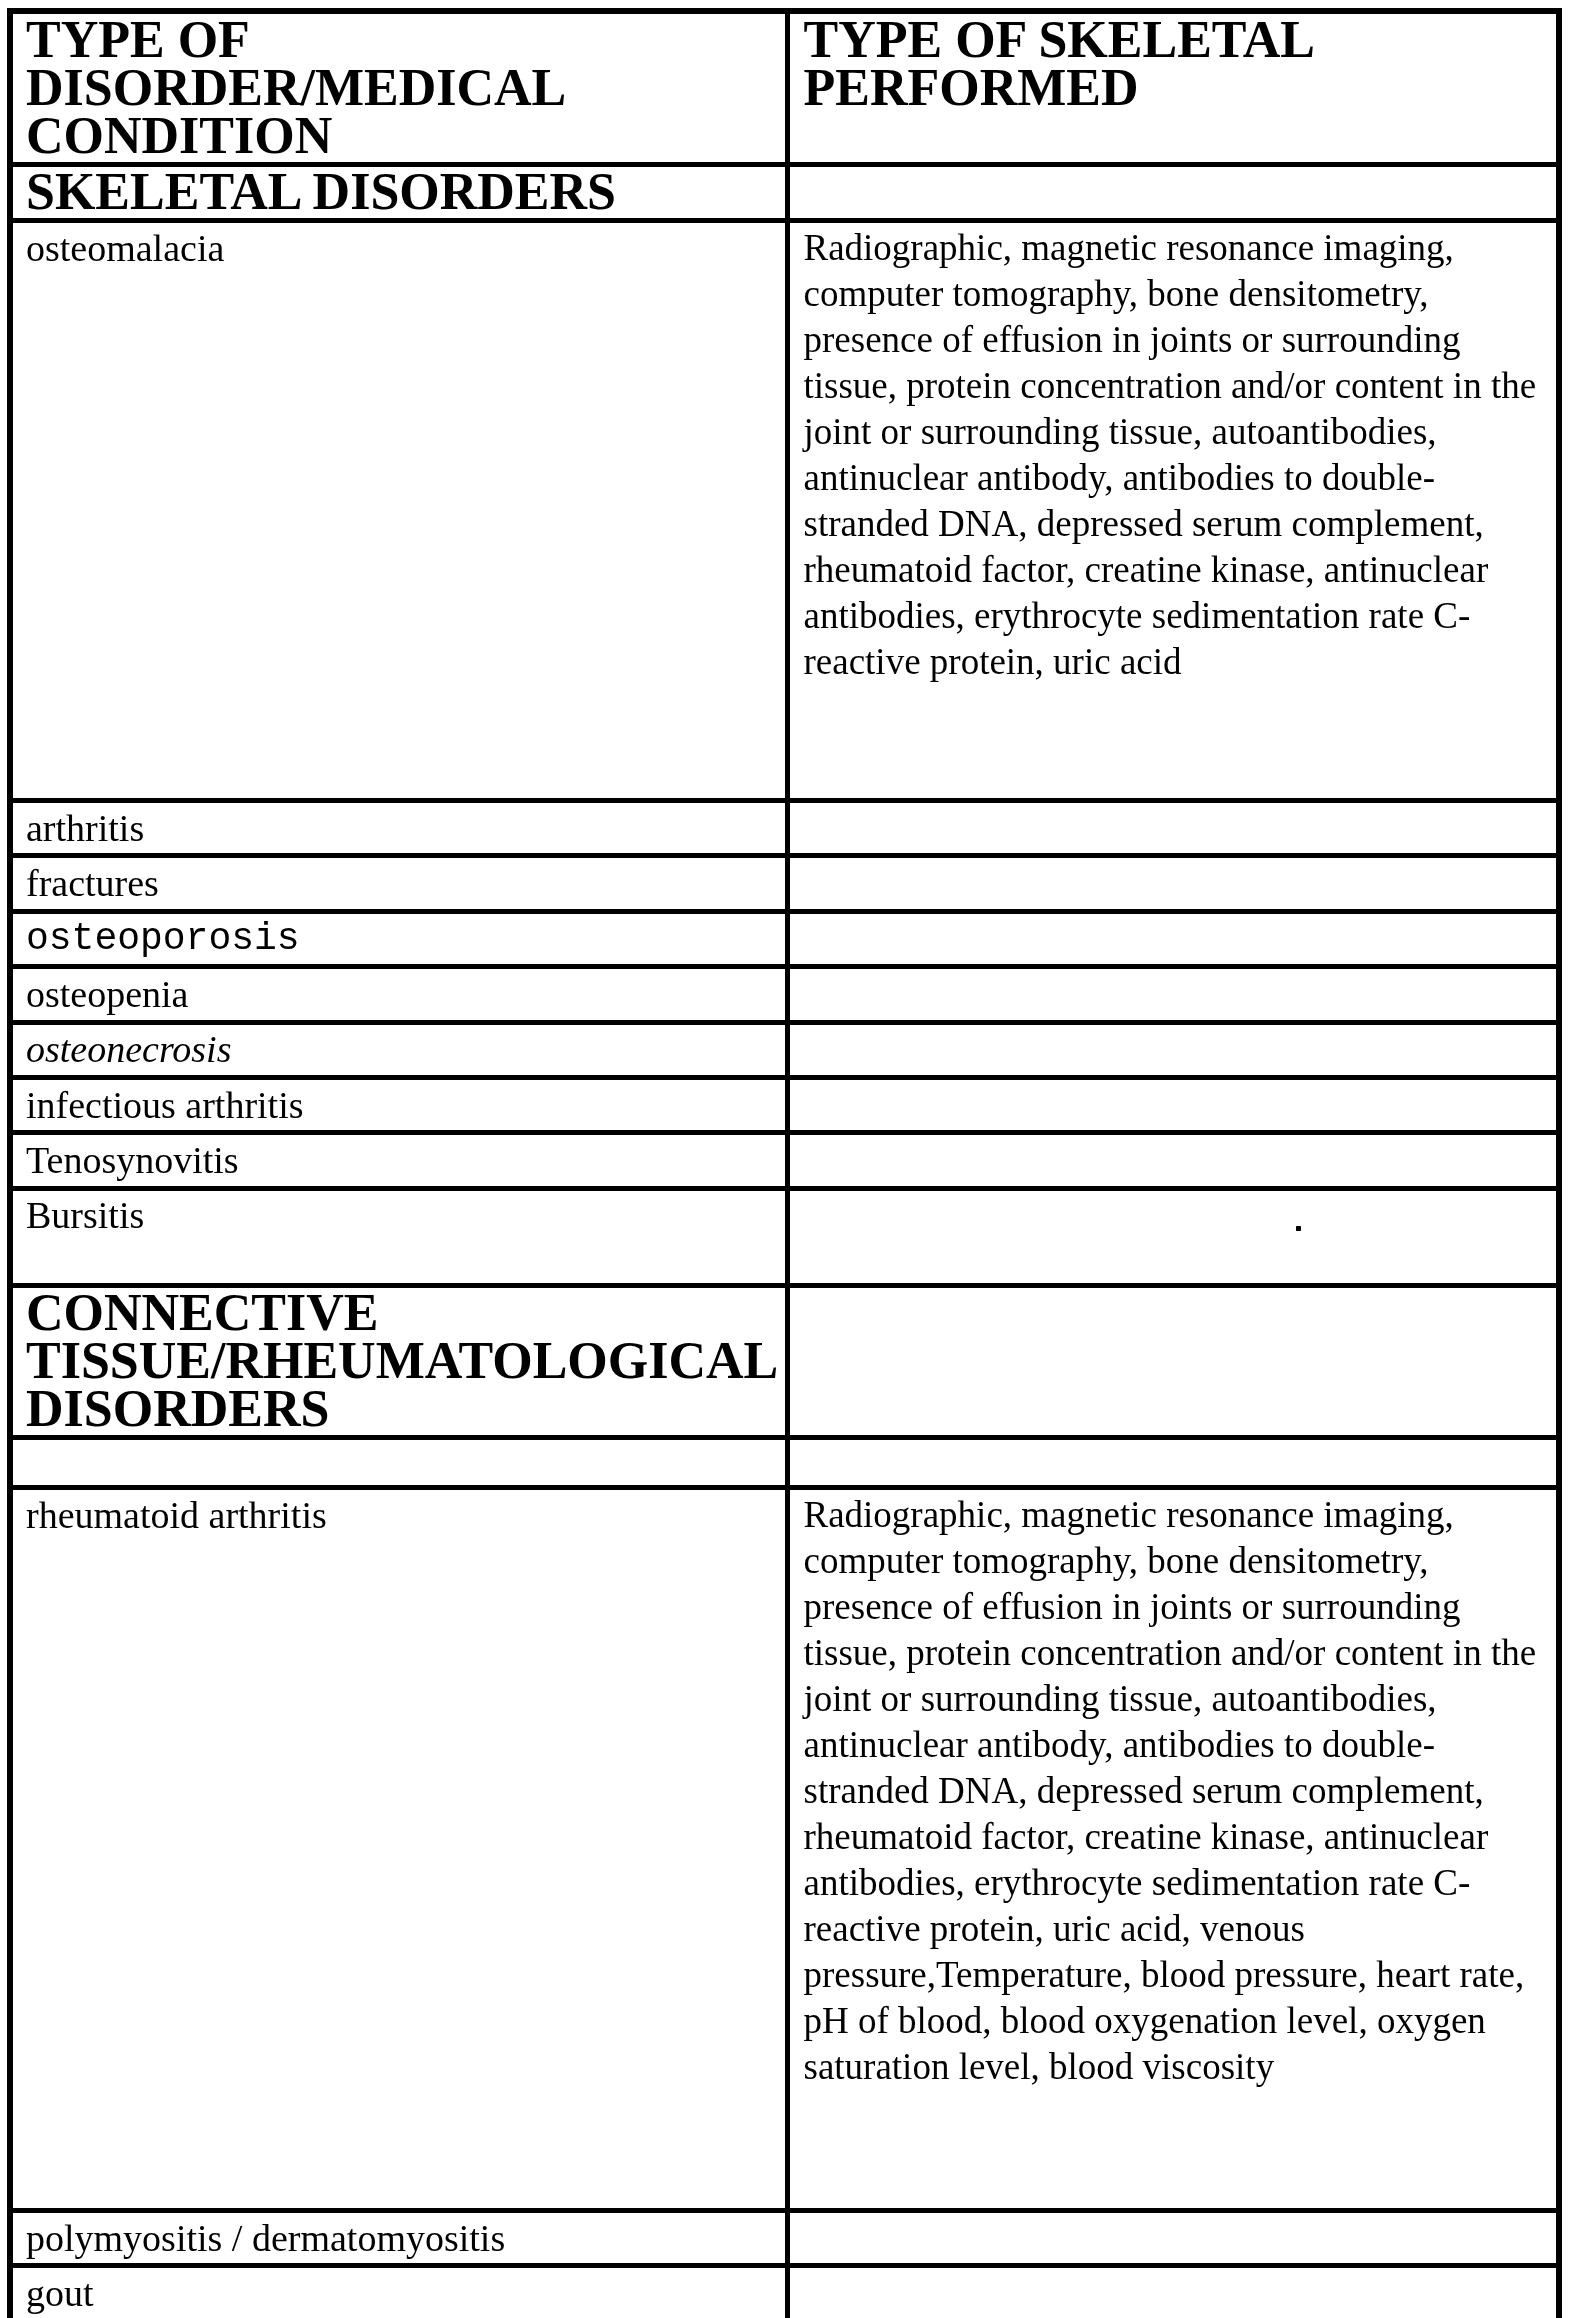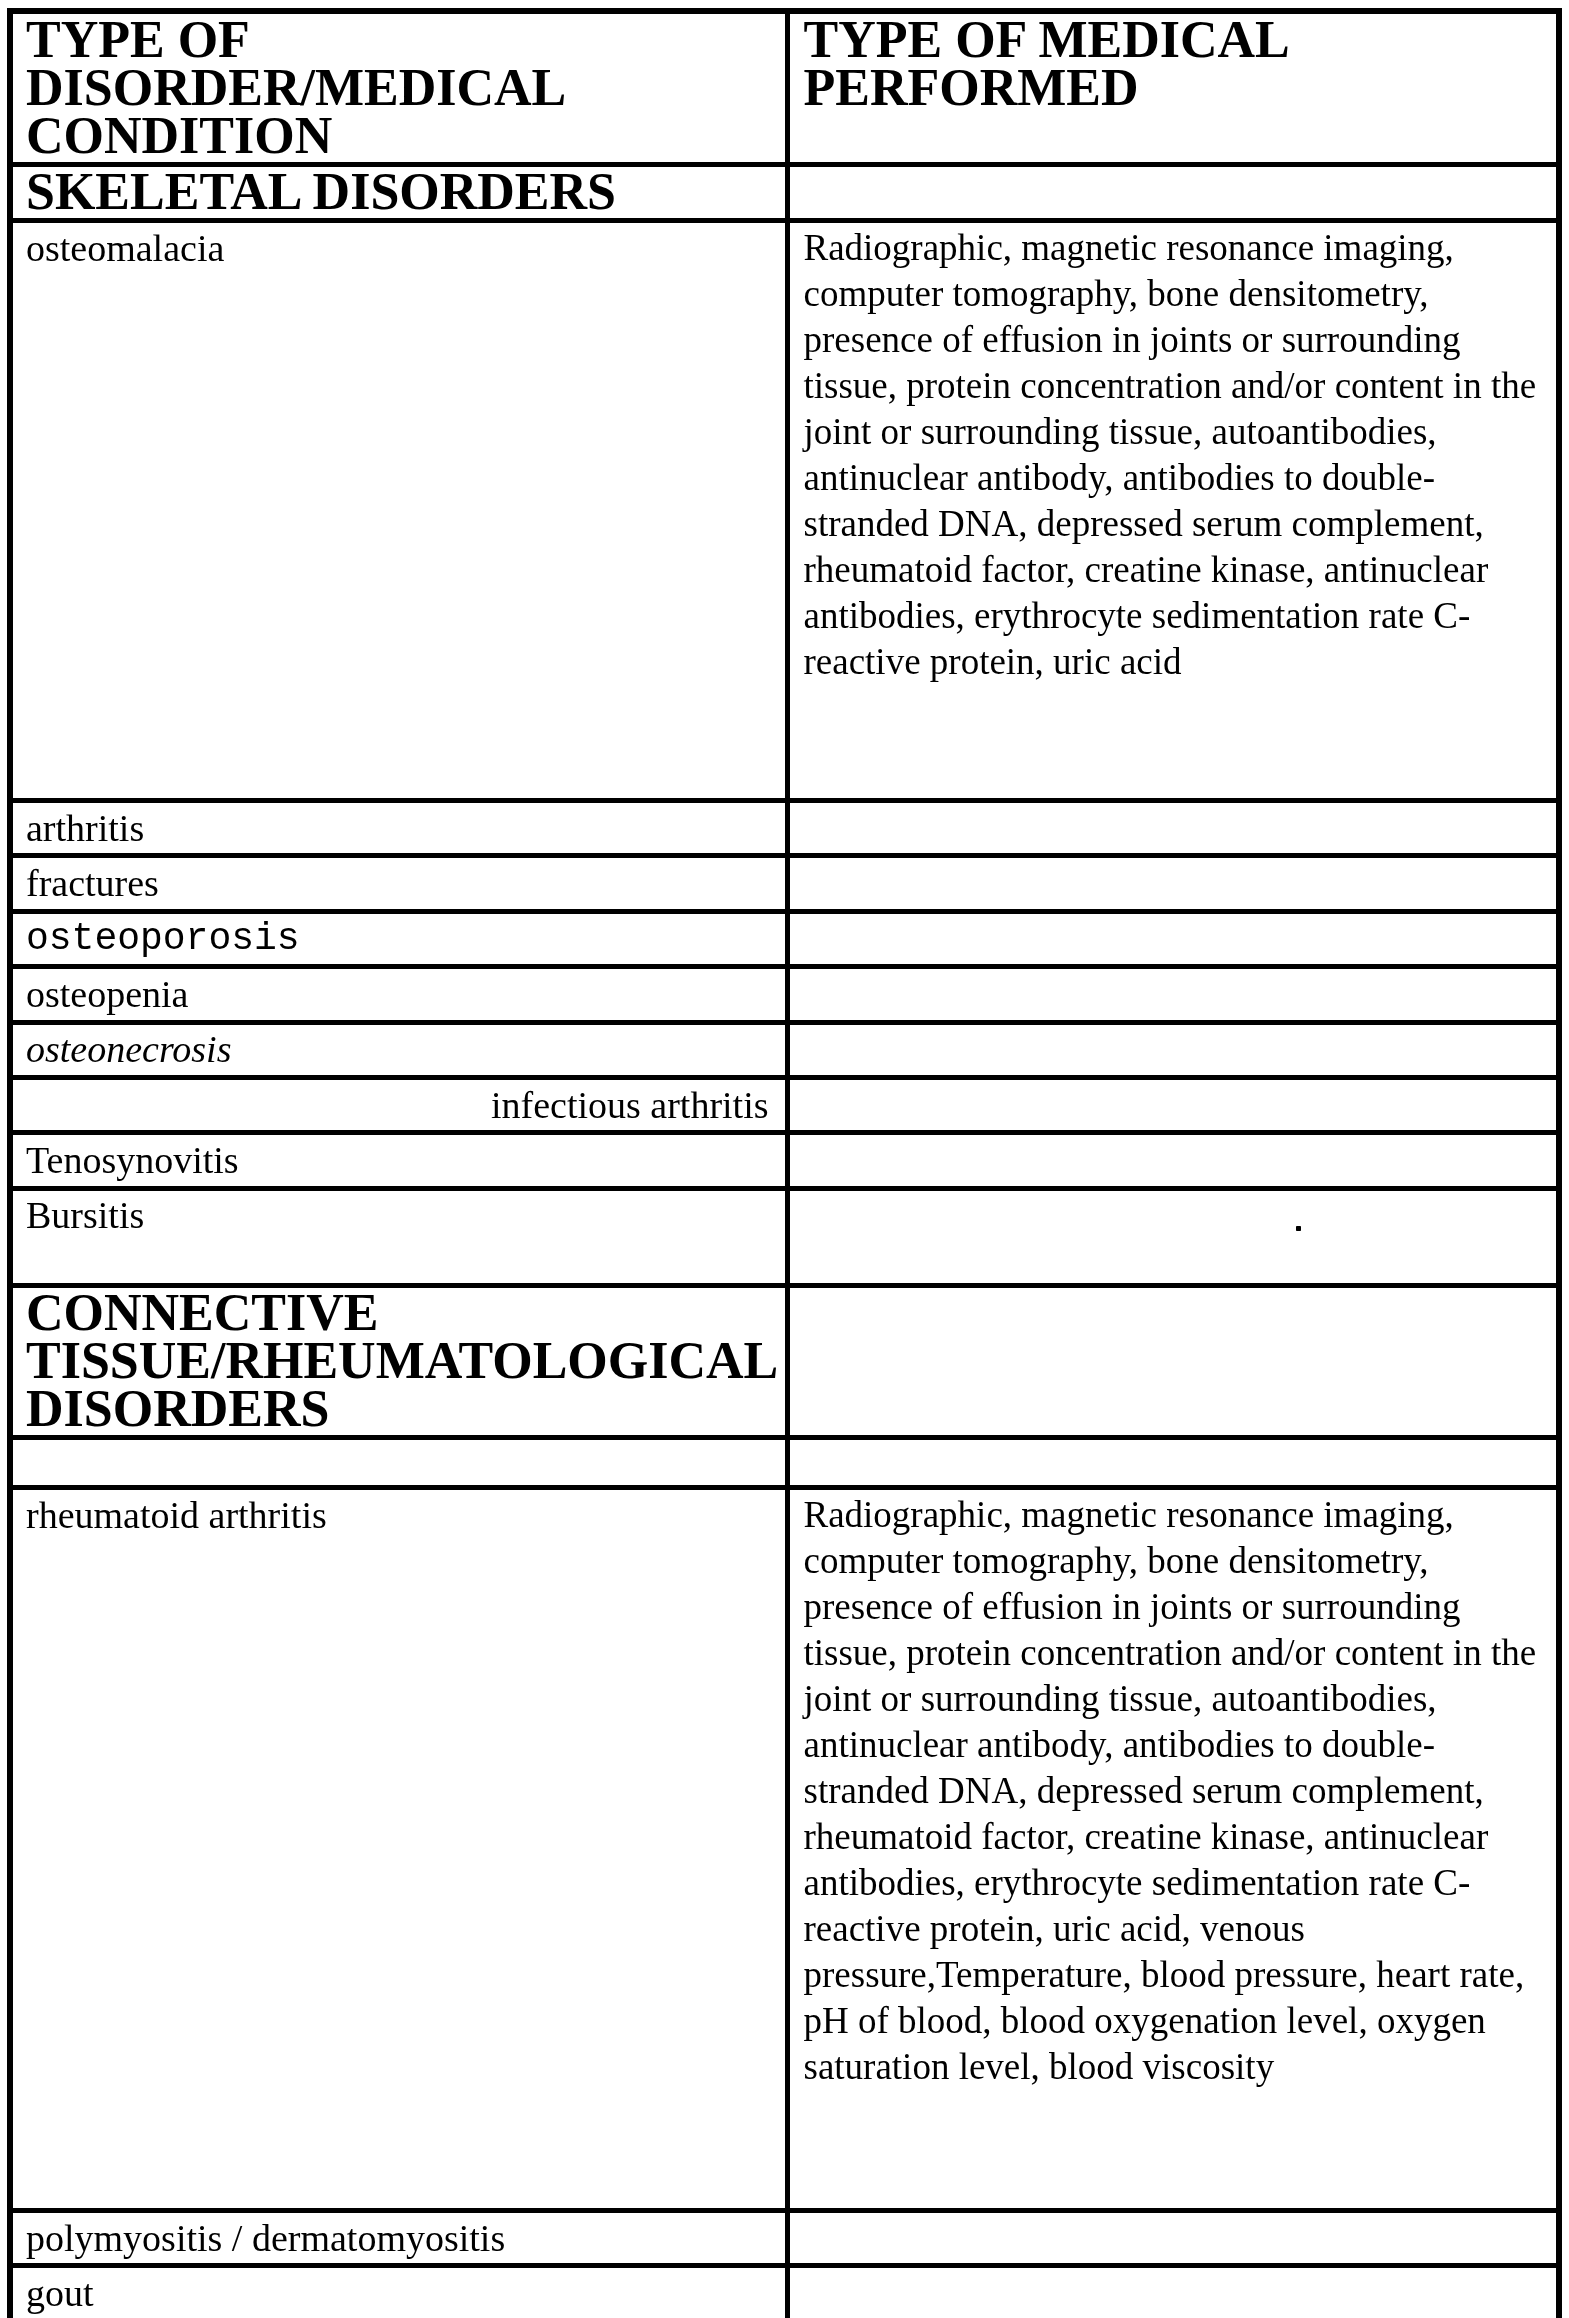--- a/index.html
+++ b/index.html
@@ -62,21 +62,21 @@
 <table class="scan-table">
   <colgroup>
       <col class="c1">
       <col class="c2">
     </colgroup>
 
   <tbody>
       <tr style="height:98px;">
     <td class="bold">TYPE OF DISORDER/MEDICAL
 CONDITION</td>
-    <td class="bold">TYPE OF MEDICAL PERFORMED</td>
+    <td class="bold">TYPE OF SKELETAL PERFORMED</td>
   </tr>
 
   <tr style="height:49px;">
     <td class="bold">SKELETAL DISORDERS</td>
     <td class="sensing"></td>
   </tr>
 
   <tr style="height:580px;margin-top:11px;">
     <td>osteomalacia</td>
     <td class="sensing">Radiographic, magnetic resonance imaging, computer tomography, bone densitometry, presence of effusion in joints or surrounding tissue, protein concentration and/or content in the joint or surrounding tissue, autoantibodies, antinuclear antibody, antibodies to double-stranded DNA, depressed serum complement, rheumatoid factor, creatine kinase, antinuclear antibodies, erythrocyte sedimentation rate C-reactive protein, uric acid</td>
@@ -100,21 +100,21 @@
   <tr style="height:50px;">
     <td>osteopenia</td>
     <td class="sensing"></td>
   </tr>
 
   <tr style="height:49px;font-style:italic;">
     <td>osteonecrosis</td>
     <td class="sensing"></td>
   </tr>
 
-  <tr style="height:51px;text-align:right;">
+  <tr style="height:51px;">
     <td>infectious arthritis</td>
     <td class="sensing"></td>
   </tr>
 
   <tr style="height:49px;">
     <td>Tenosynovitis</td>
     <td class="sensing"></td>
   </tr>
 
   <tr style="height:97px;">

